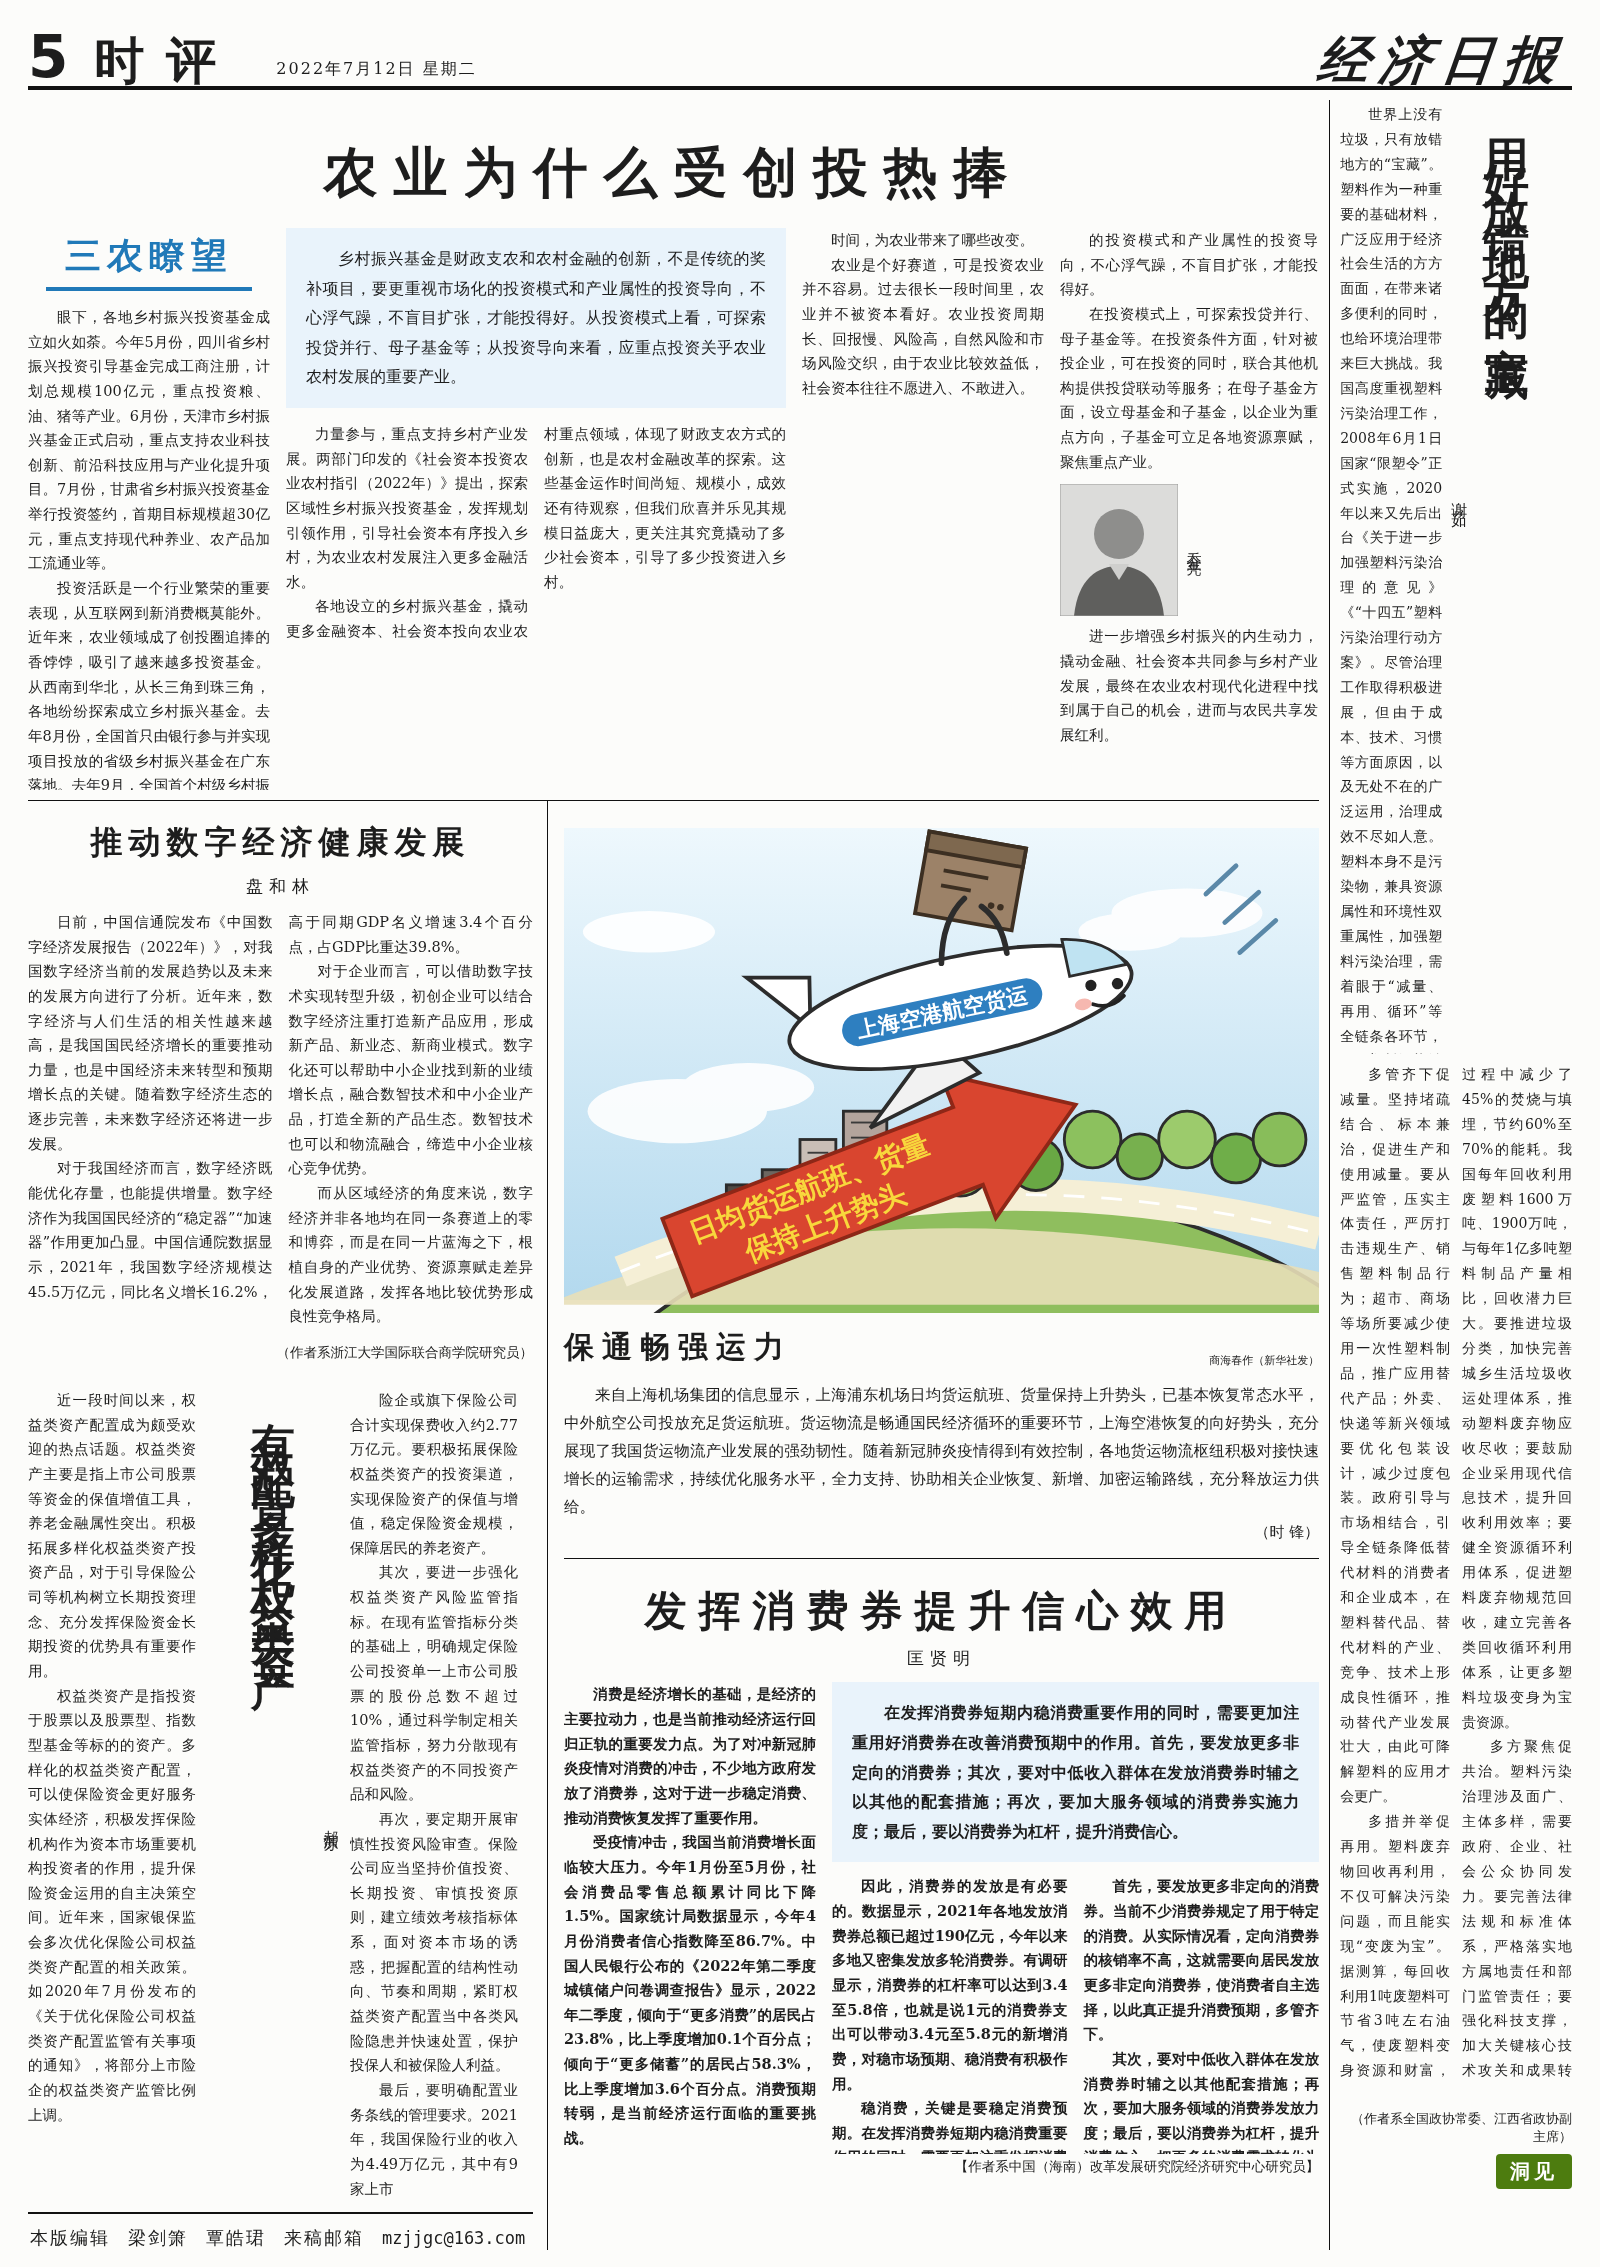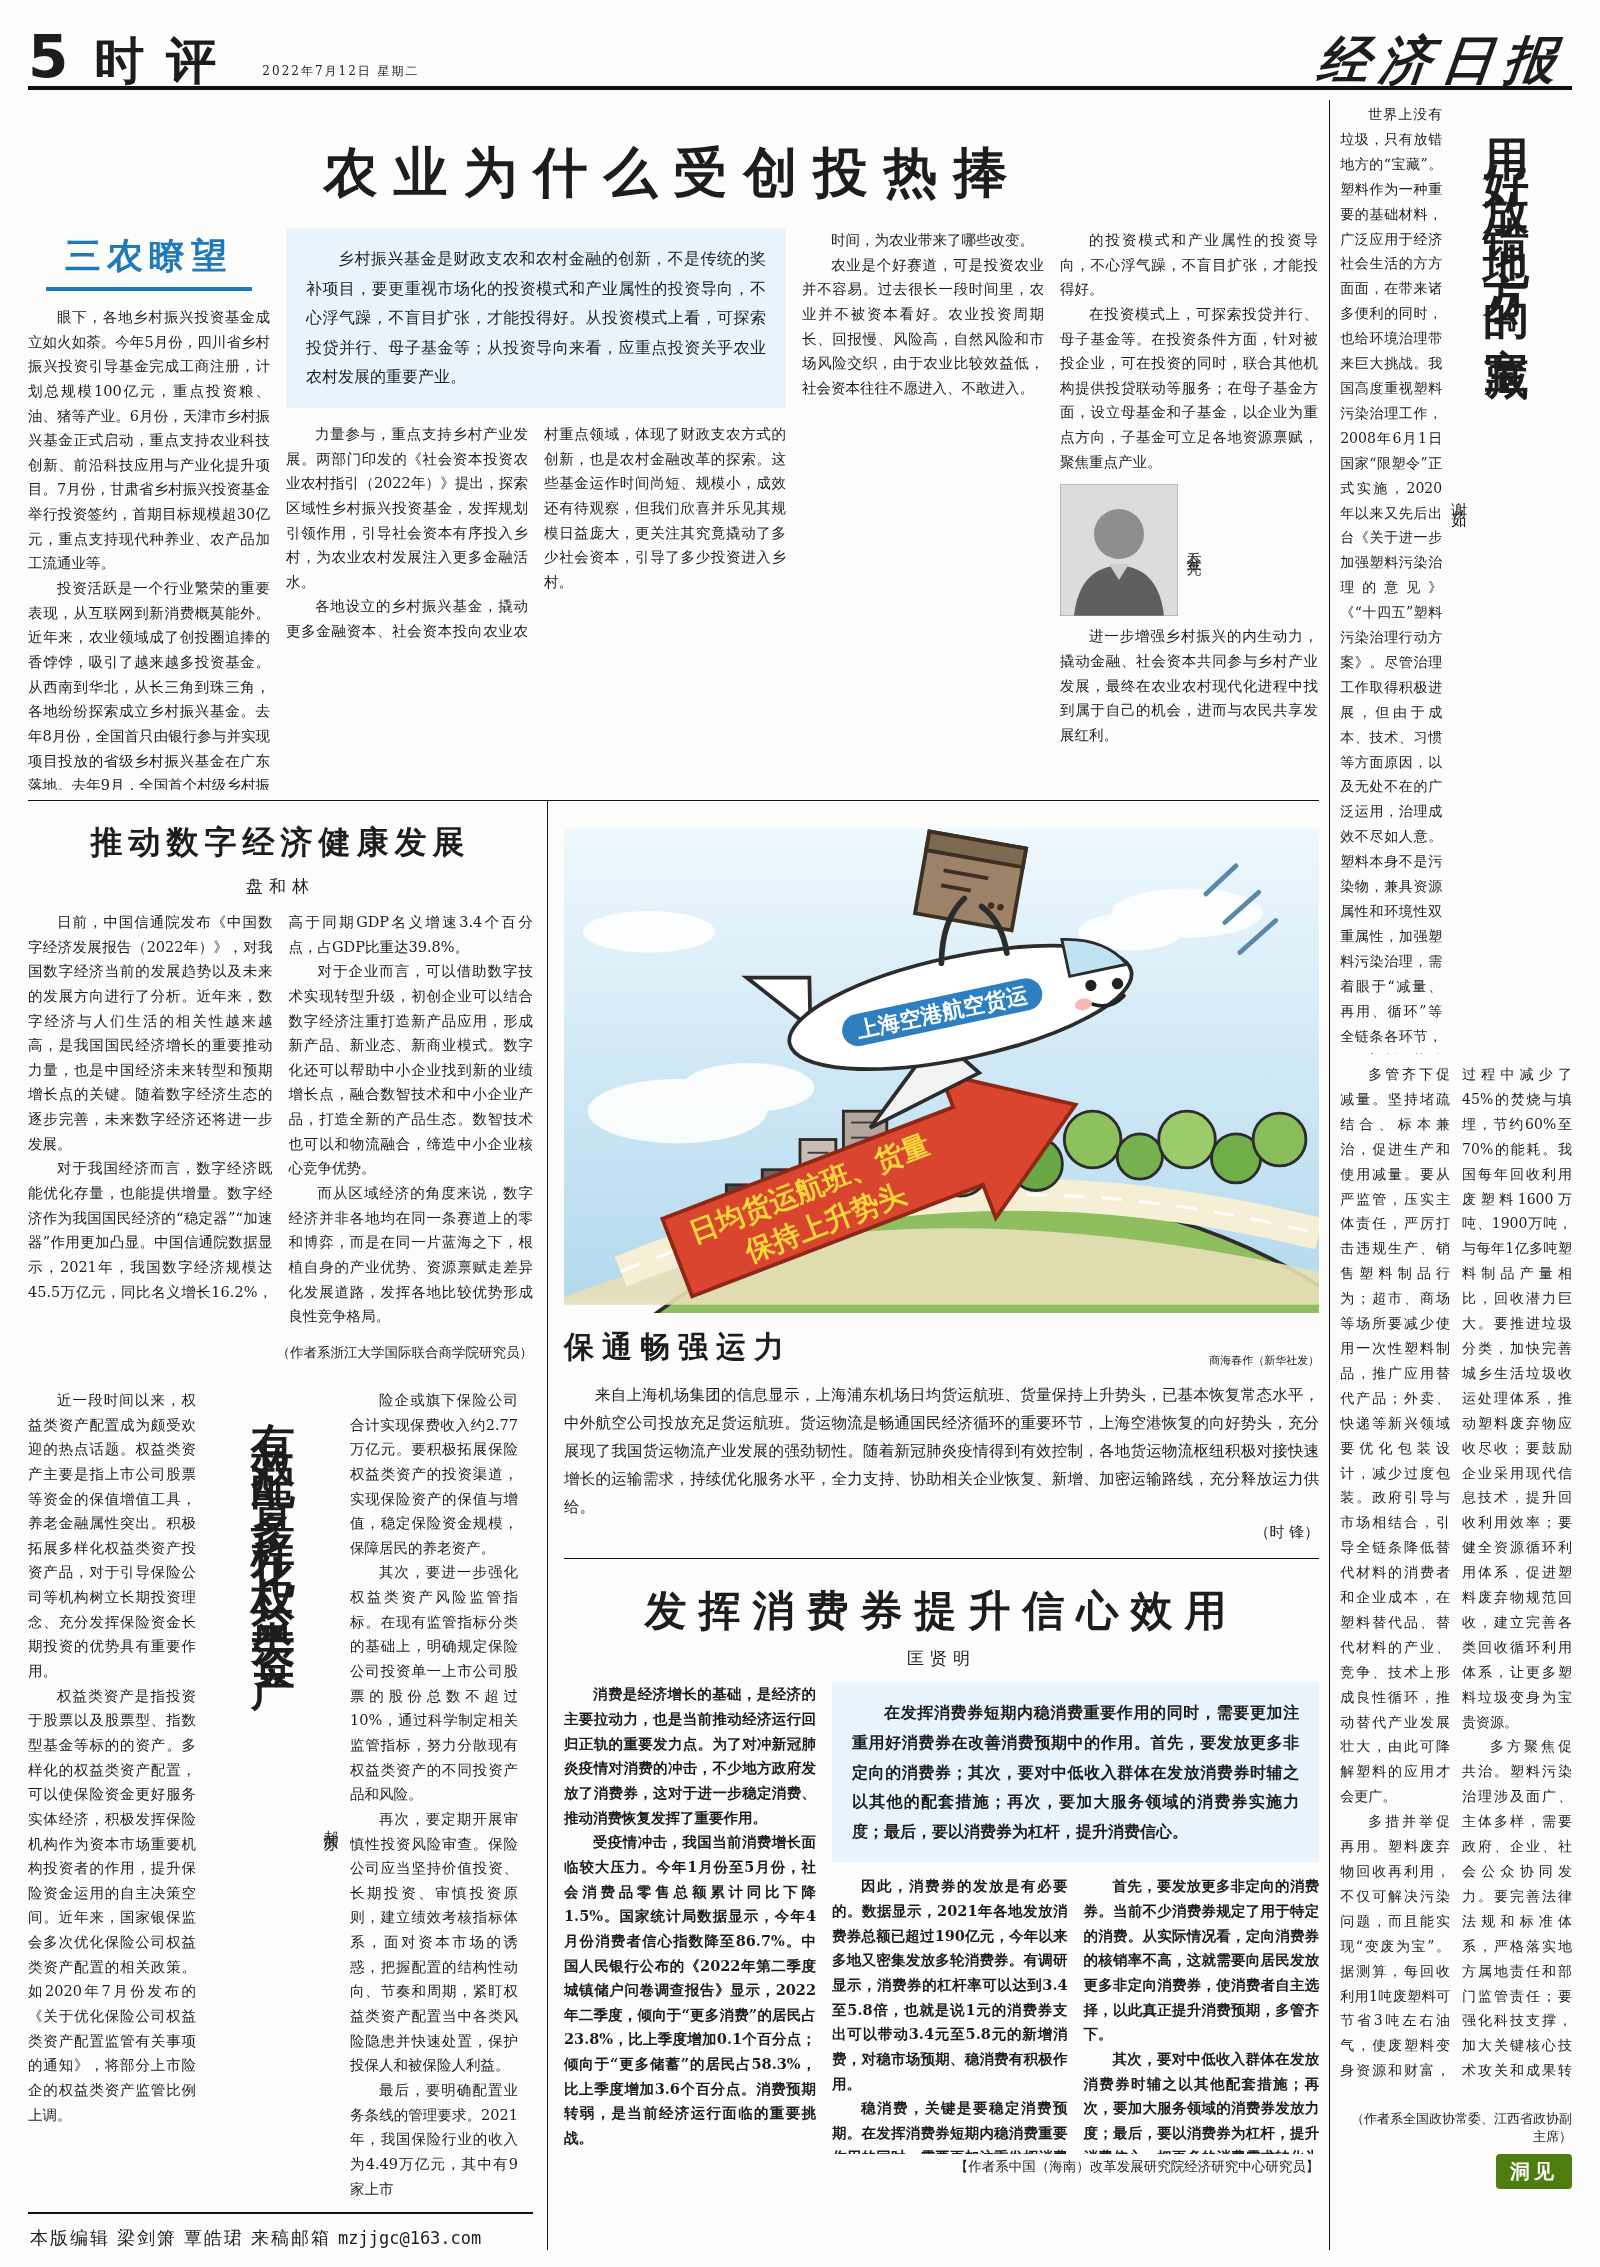--- a/index.html
+++ b/index.html
@@ -5,21 +5,21 @@
   html,body{margin:0;padding:0;background:#9a9a9a;}
   .page{position:relative;width:1600px;height:2267px;margin:0 auto;background:#fcfcfa;
         font-family:"DejaVu Serif","Liberation Serif",serif;color:#1d1d1d;overflow:hidden;box-sizing:border-box;
         padding:0 28px;}
   .hei{font-family:"DejaVu Sans","Liberation Sans",sans-serif;font-weight:bold;}
 
   
   .hdr{display:flex;align-items:flex-end;padding-top:14px;border-bottom:4px solid #111;height:72px;}
   .hdr .pnum{font-size:58px;font-weight:900;line-height:1;font-family:"DejaVu Sans","Liberation Sans",sans-serif;}
   .hdr .sect{font-size:50px;font-weight:bold;letter-spacing:22px;margin-left:26px;line-height:1;}
-  .hdr .date{font-size:12px;margin-left:24px;margin-bottom:6px;letter-spacing:2px;}
+  .hdr .date{font-size:16px;margin-left:38px;margin-bottom:6px;letter-spacing:2px;}
   .hdr .masthead{margin-left:auto;font-size:52px;font-weight:bold;font-style:italic;letter-spacing:10px;
         transform:skewX(-6deg);line-height:1;padding-right:6px;}
 
   
   .content{display:flex;height:2160px;}
   .main-left{width:1292px;display:flex;flex-direction:column;margin-top:25px;}
   .v-divider{width:1px;background:#111;margin:10px 10px 0 10px;}
   .strip{width:232px;display:flex;flex-direction:column;padding-top:12px;}
 
   
@@ -50,21 +50,21 @@
 
   
   .a5{display:flex;gap:12px;margin-top:26px;height:810px;overflow:hidden;}
   .a5 .txt{width:168px;overflow:hidden;}
   .a5-headline{width:130px;position:relative;display:flex;justify-content:center;}
   .v-title{writing-mode:vertical-rl;text-orientation:upright;font-size:44px;letter-spacing:22px;line-height:1.15;}
   .a5-author{position:absolute;right:-2px;top:430px;writing-mode:vertical-rl;text-orientation:upright;
         font-size:15px;letter-spacing:3px;}
 
   
-  .pg-footer{border-top:2px solid #111;margin-top:auto;padding:12px 2px 0;font-size:18px;letter-spacing:2px;display:flex;gap:7px;align-items:baseline;}
+  .pg-footer{border-top:2px solid #111;margin-top:auto;padding:12px 2px 0;font-size:18px;letter-spacing:2px;display:flex;gap:18px;align-items:baseline;}
   .pg-footer .email{font-family:"DejaVu Sans Mono","Liberation Mono",monospace;font-size:17px;letter-spacing:0;}
 
   
   .cartoon-wrap{margin-top:14px;}
   .cartoon-cap-row{display:flex;align-items:flex-end;margin-top:10px;}
   .cartoon-cap{font-size:30px;letter-spacing:8px;}
   .cartoon-credit{margin-left:auto;font-size:11px;}
   .cartoon-para{margin-top:14px;}
   .cartoon-para p{font-size:15.5px;line-height:1.8;text-align:justify;text-indent:2em;margin:0;}
   .cartoon-para .sigline{text-align:right;font-size:15px;margin-top:2px;}

